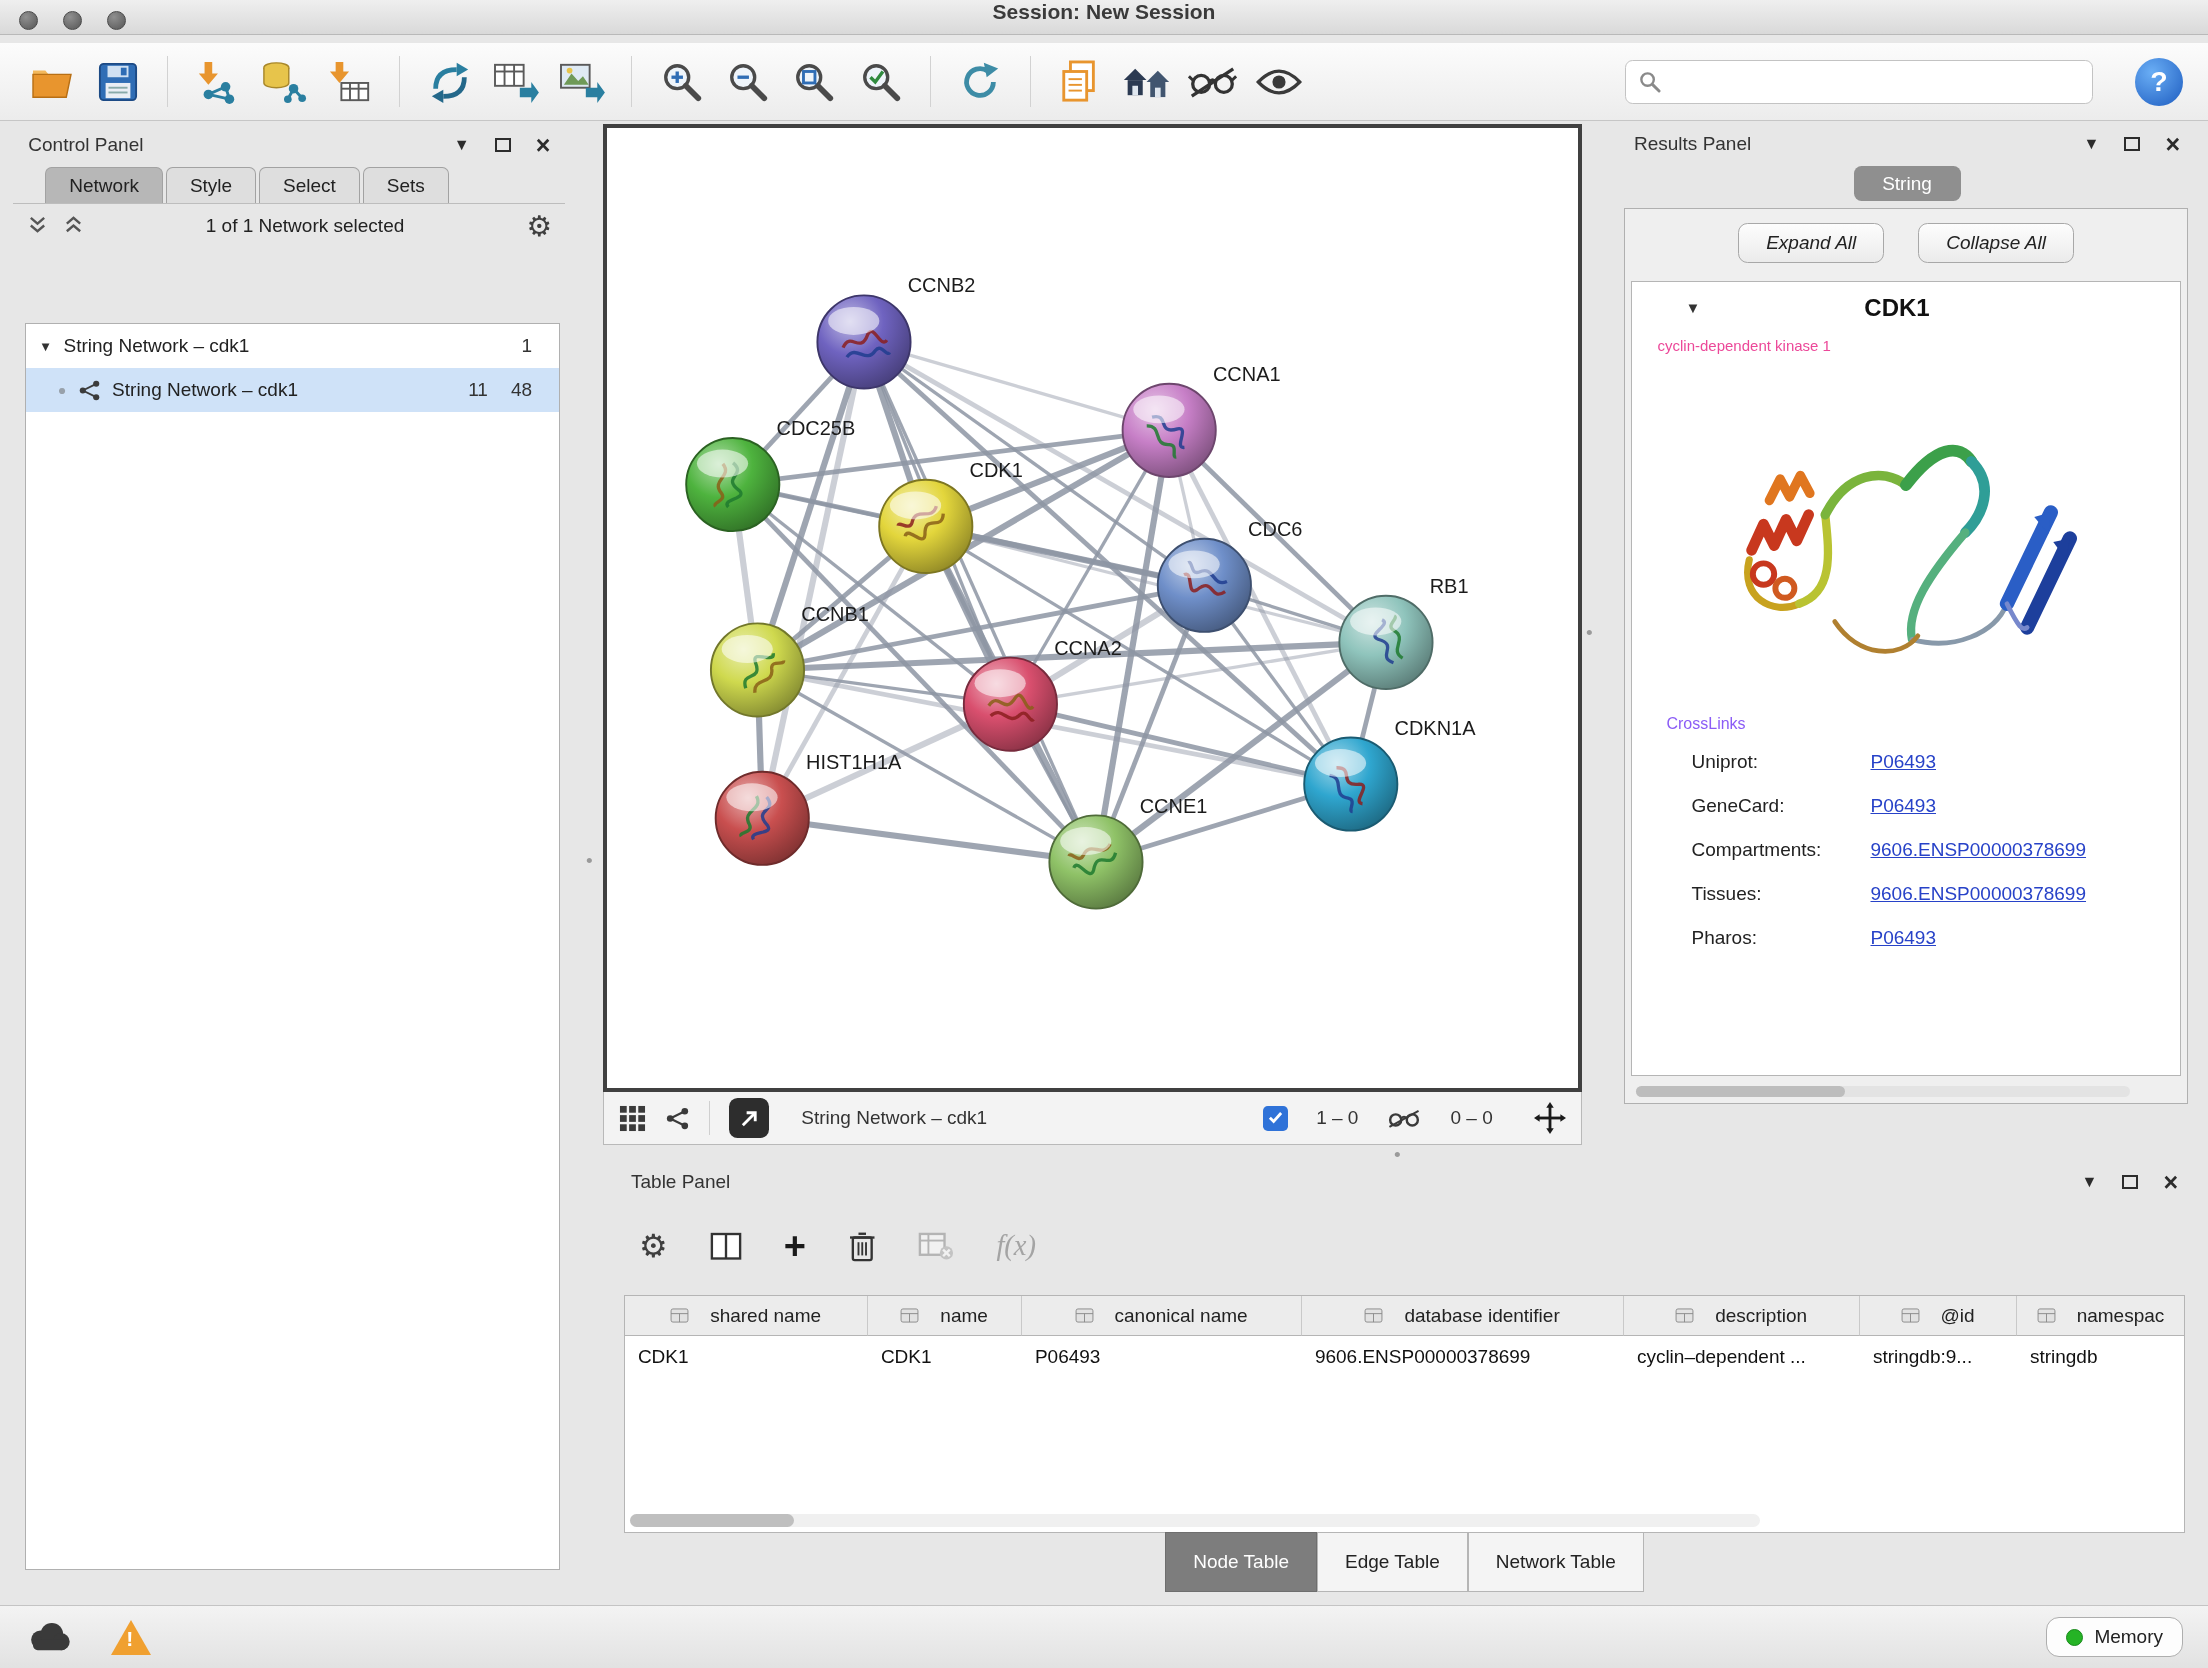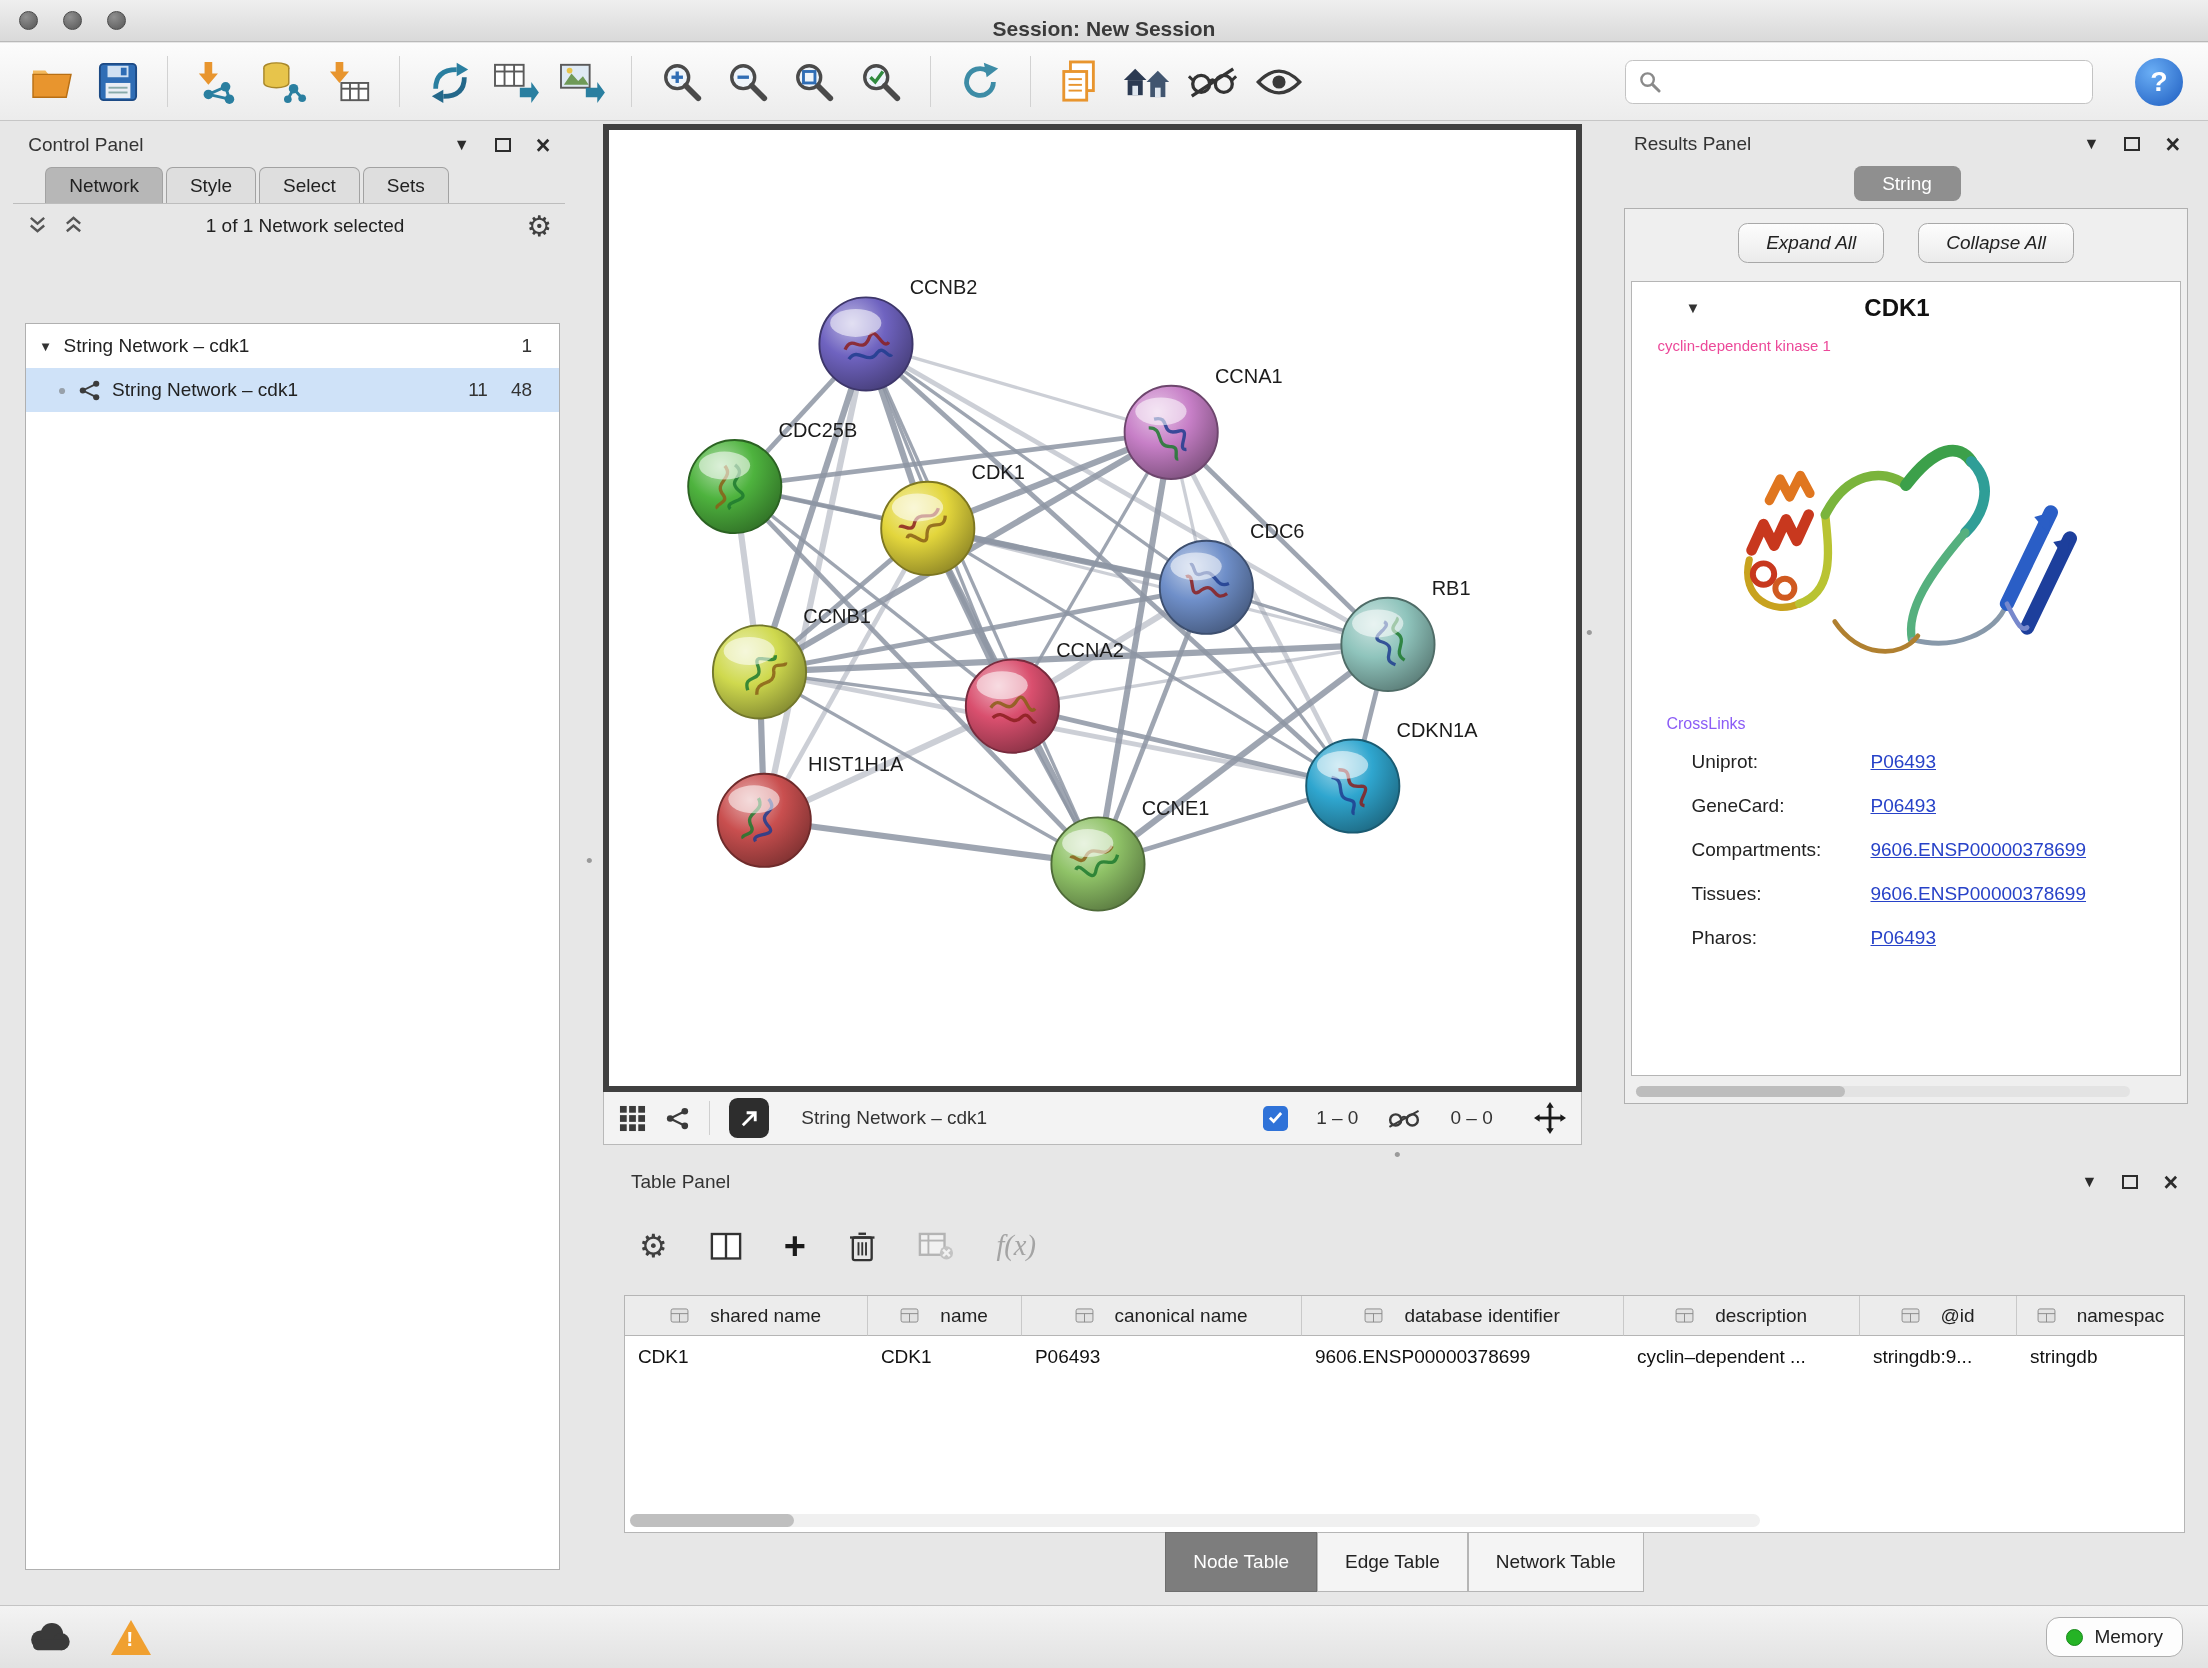--- a/index.html
+++ b/index.html
@@ -1,22 +1,22 @@
 <!DOCTYPE html>
 <html style="font-size:15px"><head>
 <meta charset="utf-8">
 <style>
   * { margin:0; padding:0; box-sizing:border-box; }
   html,body { width:2208px; height:1668px; overflow:hidden; }
   body { font-family:"Liberation Sans", sans-serif; background:#e7e7e7; position:relative; color:#222; }
 
   
-  .titlebar { position:absolute; left:0; top:0; width:2208px; height:42px;
+  .titlebar { position:absolute; left:0; top:0; width:2208px; height:35px;
     background:linear-gradient(#efefef,#d9d9d9); border-bottom:1px solid #b9b9b9;
-    display:flex; align-items:flex-end; justify-content:center; }
+    display:flex; align-items:flex-start; justify-content:center; }
   .titlebar .title { font-size:21px; font-weight:bold; color:#3a3a3a; }
   .traffic { position:absolute; left:19px; top:11.4px; display:flex; gap:25px; }
   .tl { width:19px; height:19px; border-radius:50%; background:radial-gradient(circle at 35% 30%, #909090, #565656); border:1px solid #4a4a4a; }
 
   
   .toolbar { position:absolute; left:0; top:43px; width:2208px; height:78px;
     background:linear-gradient(#fcfcfc,#ececec); border-bottom:1px solid #c6c6c6;
     display:flex; align-items:center; padding:0 25px; gap:13.3px; }
   .tbtn { width:53px; height:53px; display:flex; align-items:center; justify-content:center; border-radius:7.6px; flex:0 0 auto; }
   .tsep { width:1px; height:51px; background:#d2d2d2; margin:0 9.5px; flex:0 0 auto; }
@@ -46,21 +46,21 @@
   .gear { font-size:28.5px; color:#3f3f3f; line-height:1; }
   .tree-box { position:absolute; left:11.4px; right:5.7px; top:198px; bottom:3.8px; background:#fff; border:1px solid #b0b0b0; }
   .tree-row { height:44px; display:flex; align-items:center; padding:0 13.3px; gap:11.4px; font-size:19px; }
   .tree-row.selected { background:#cfe2f8; }
   .tree-caret { font-size:13.3px; color:#333; }
   .tree-count { margin-left:auto; color:#333; display:flex; gap:23px; padding-right:13.3px; }
   .bullet { color:#98a1ab; font-size:14.3px; }
 
   
   .network-area { position:absolute; left:603px; top:124px; width:979px; }
-  .net-canvas { position:relative; width:979px; height:968px; background:#fff; border:6px solid #404040; }
+  .net-canvas { position:relative; width:979px; height:968px; background:#fff; border:4px solid #404040; }
   .net-canvas svg { position:absolute; left:0; top:0; }
   .node-label { font-family:"Liberation Sans",sans-serif; font-size:21px; fill:#1b1b1b; }
   .net-footer { width:979px; height:53px; background:#f3f3f3; border:1px solid #b9b9b9; border-top:none;
     display:flex; align-items:center; padding:0 15px; gap:19px; }
   .nf-text { font-size:19px; color:#333; margin-left:13.3px; }
   .nf-right { margin-left:auto; display:flex; align-items:center; gap:28px; }
   .nf-count { font-size:19px; color:#333; }
   .darkbtn { width:40px; height:40px; background:#2d2d2d; border-radius:8.6px; display:flex; align-items:center; justify-content:center; }
   .checkbx { width:25px; height:25px; background:#2f72d8; border-radius:4.8px; display:flex; align-items:center; justify-content:center; }
   .vdiv { width:1px; height:34px; background:#cfcfcf; }

